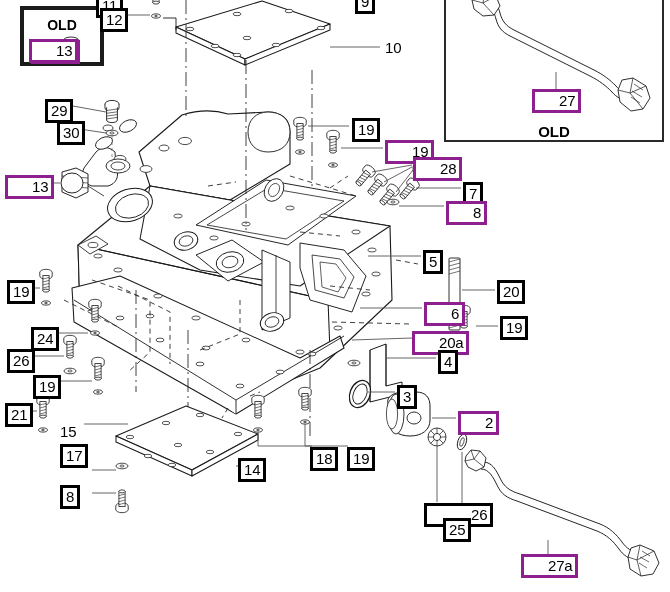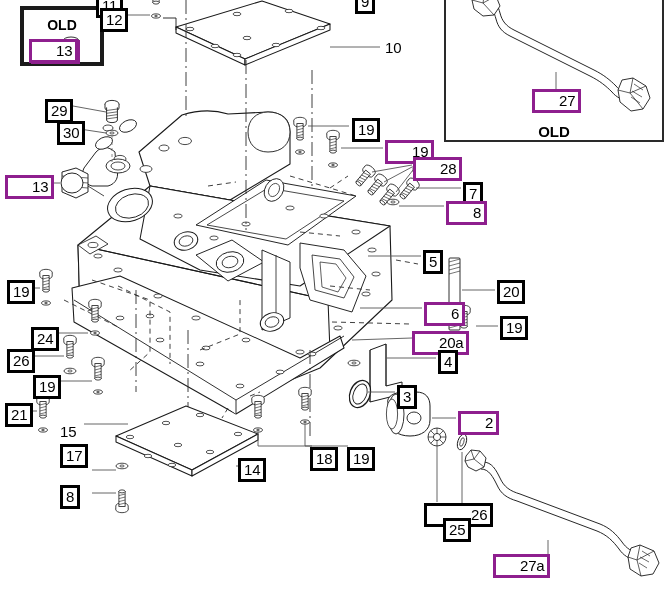--- a/index.html
+++ b/index.html
@@ -485,18 +485,18 @@
       <div class="callout plain" style="left: 60px; top: 424px;">15</div>
       <div class="callout boxed" style="left: 397px; top: 385px;">3</div>
       <div class="callout boxed purple" style="left: 458px; top: 411px;">2</div>
       <div class="callout boxed" style="left: 310px; top: 447px;">18</div>
       <div class="callout boxed" style="left: 347px; top: 447px;">19</div>
       <div class="callout boxed" style="left: 238px; top: 458px;">14</div>
       <div class="callout boxed" style="left: 60px; top: 444px;">17</div>
       <div class="callout boxed" style="left: 60px; top: 485px;">8</div>
       <div class="callout boxed" style="left: 424px; top: 503px; padding-left: 44px;">26</div>
       <div class="callout boxed" style="left: 443px; top: 518px;">25</div>
-      <div class="callout boxed purple" style="left: 493px; top: 554px; text-align: center;">27a</div>
+      <div class="callout boxed purple" style="left: 521px; top: 554px; text-align: center;">27a</div>
     </div>
 
 <div class="callout boxed purple" style="left: 29px; top: 39px; z-index: 50;">13</div>
     <div class="callout boxed purple" style="left: 532px; top: 89px; z-index: 50;">27</div>
   </div>
 
 </body></html>

